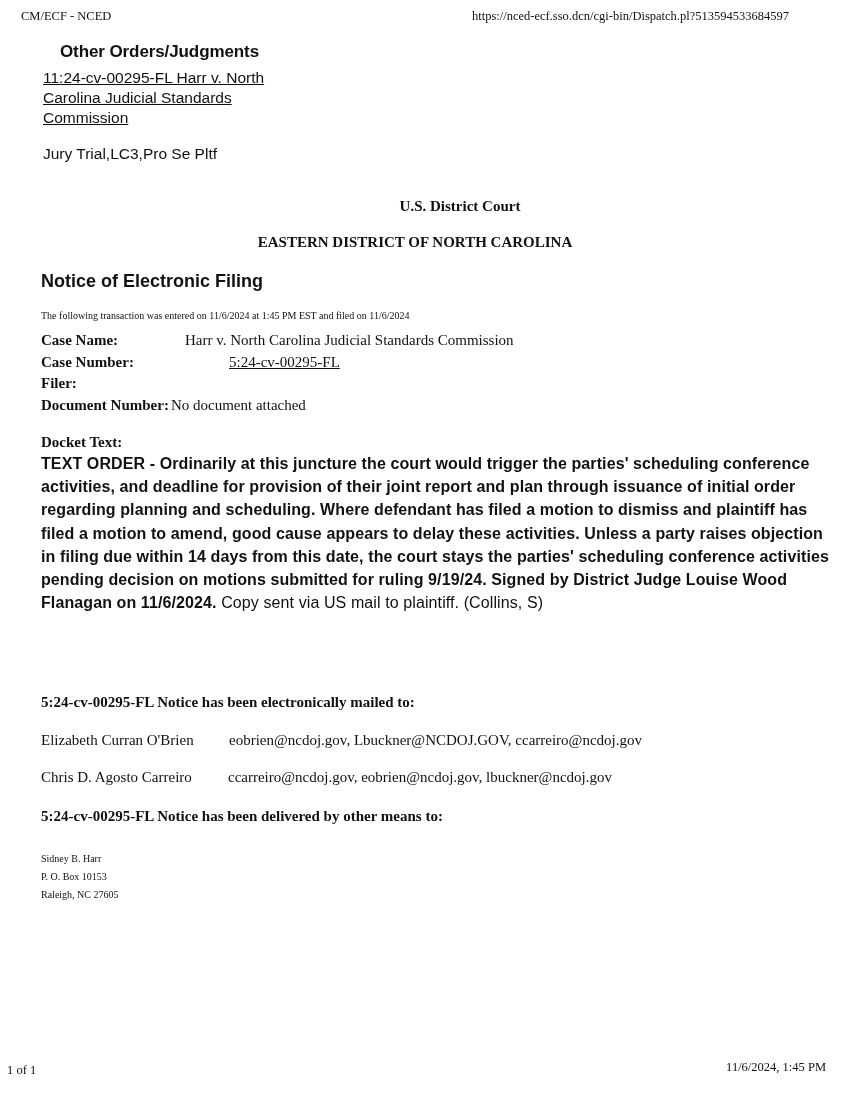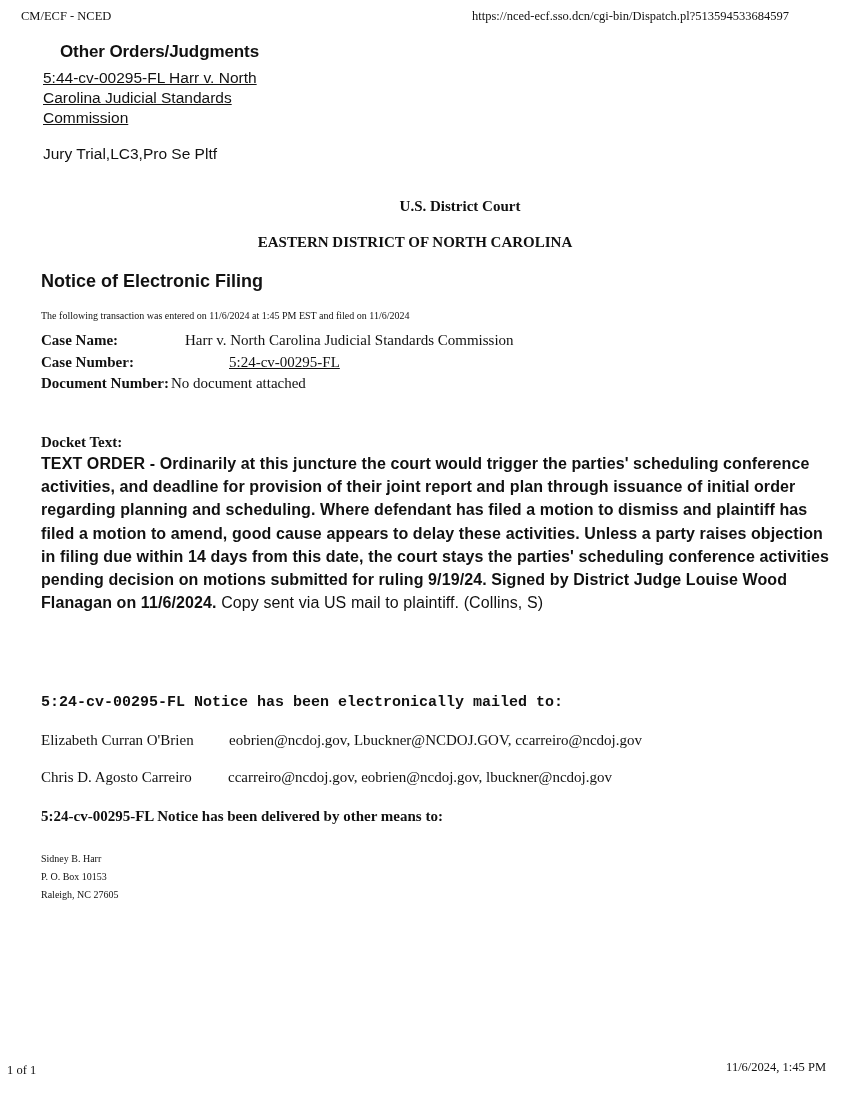--- a/index.html
+++ b/index.html
@@ -102,21 +102,21 @@
       font-family: "Liberation Sans", sans-serif;
       font-size: 16px;
       line-height: 23.2px;
       letter-spacing: 0.1px;
     }
     .docket-text .b { font-weight: bold; }
     .mailed-heading {
       left: 41px; top: 694px;
       font-weight: bold;
       font-size: 15px;
-      font-family: Liberation Mono, monospace;
+      font-family: Liberation Serif, serif;
     }
     .recipient {
       left: 41px;
       font-size: 15px;
       font-family: "Liberation Serif", serif;
       white-space: nowrap;
     }
     .recipient .rname { display: inline-block; }
     .r1 { top: 732px; }
     .r1 .rname { width: 188px; }
@@ -145,38 +145,42 @@
       font-family: "Liberation Serif", serif;
     }
   </style>
 </head>
 <body>
 
 <div class="abs hdr-left">CM/ECF - NCED</div>
 <div class="abs hdr-right">https://nced-ecf.sso.dcn/cgi-bin/Dispatch.pl?513594533684597</div>
 
 <div class="abs category-title">Other Orders/Judgments</div>
-<a class="abs case-link">5:44-cv-00295-FL Harr v. North Carolina Judicial Standards Commission</a>
+<a class="abs case-link">11:24-cv-00295-FL Harr v. North Carolina Judicial Standards Commission</a>
 <div class="abs flags">Jury Trial,LC3,Pro Se Pltf</div>
 
 <div class="abs court-name">U.S. District Court</div>
 <div class="abs district-name">EASTERN DISTRICT OF NORTH CAROLINA</div>
 
 <div class="abs nef-title">Notice of Electronic Filing</div>
 
 <div class="abs transaction">The following transaction was entered on 11/6/2024 at 1:45 PM EST and filed on 11/6/2024</div>
 
 <div class="abs field-table">
   <div class="field-row">
     <span class="field-label">Case Name:</span>
     <span class="field-value">Harr v. North Carolina Judicial Standards Commission</span>
   </div>
   <div class="field-row">
     <span class="field-label">Case Number:</span>
     <a class="field-value link">5:24-cv-00295-FL</a>
+  </div>
+  <div class="field-row">
+    <span class="field-label">Filer:</span>
+    <span class="field-value"></span>
   </div>
   <div class="field-row">
     <span class="field-label wide">Document Number:</span>
     <span class="field-value">No document attached</span>
   </div>
 </div>
 
 <div class="abs docket-label">Docket Text:</div>
 <div class="abs docket-text"><span class="b">TEXT ORDER - Ordinarily at this juncture the court would trigger the parties' scheduling conference activities, and deadline for provision of their joint report and plan through issuance of initial order regarding planning and scheduling. Where defendant has filed a motion to dismiss and plaintiff has filed a motion to amend, good cause appears to delay these activities. Unless a party raises objection in filing due within 14 days from this date, the court stays the parties' scheduling conference activities pending decision on motions submitted for ruling 9/19/24. Signed by District Judge Louise Wood Flanagan on 11/6/2024.</span><span> Copy sent via US mail to plaintiff. (Collins, S)</span></div>
 

